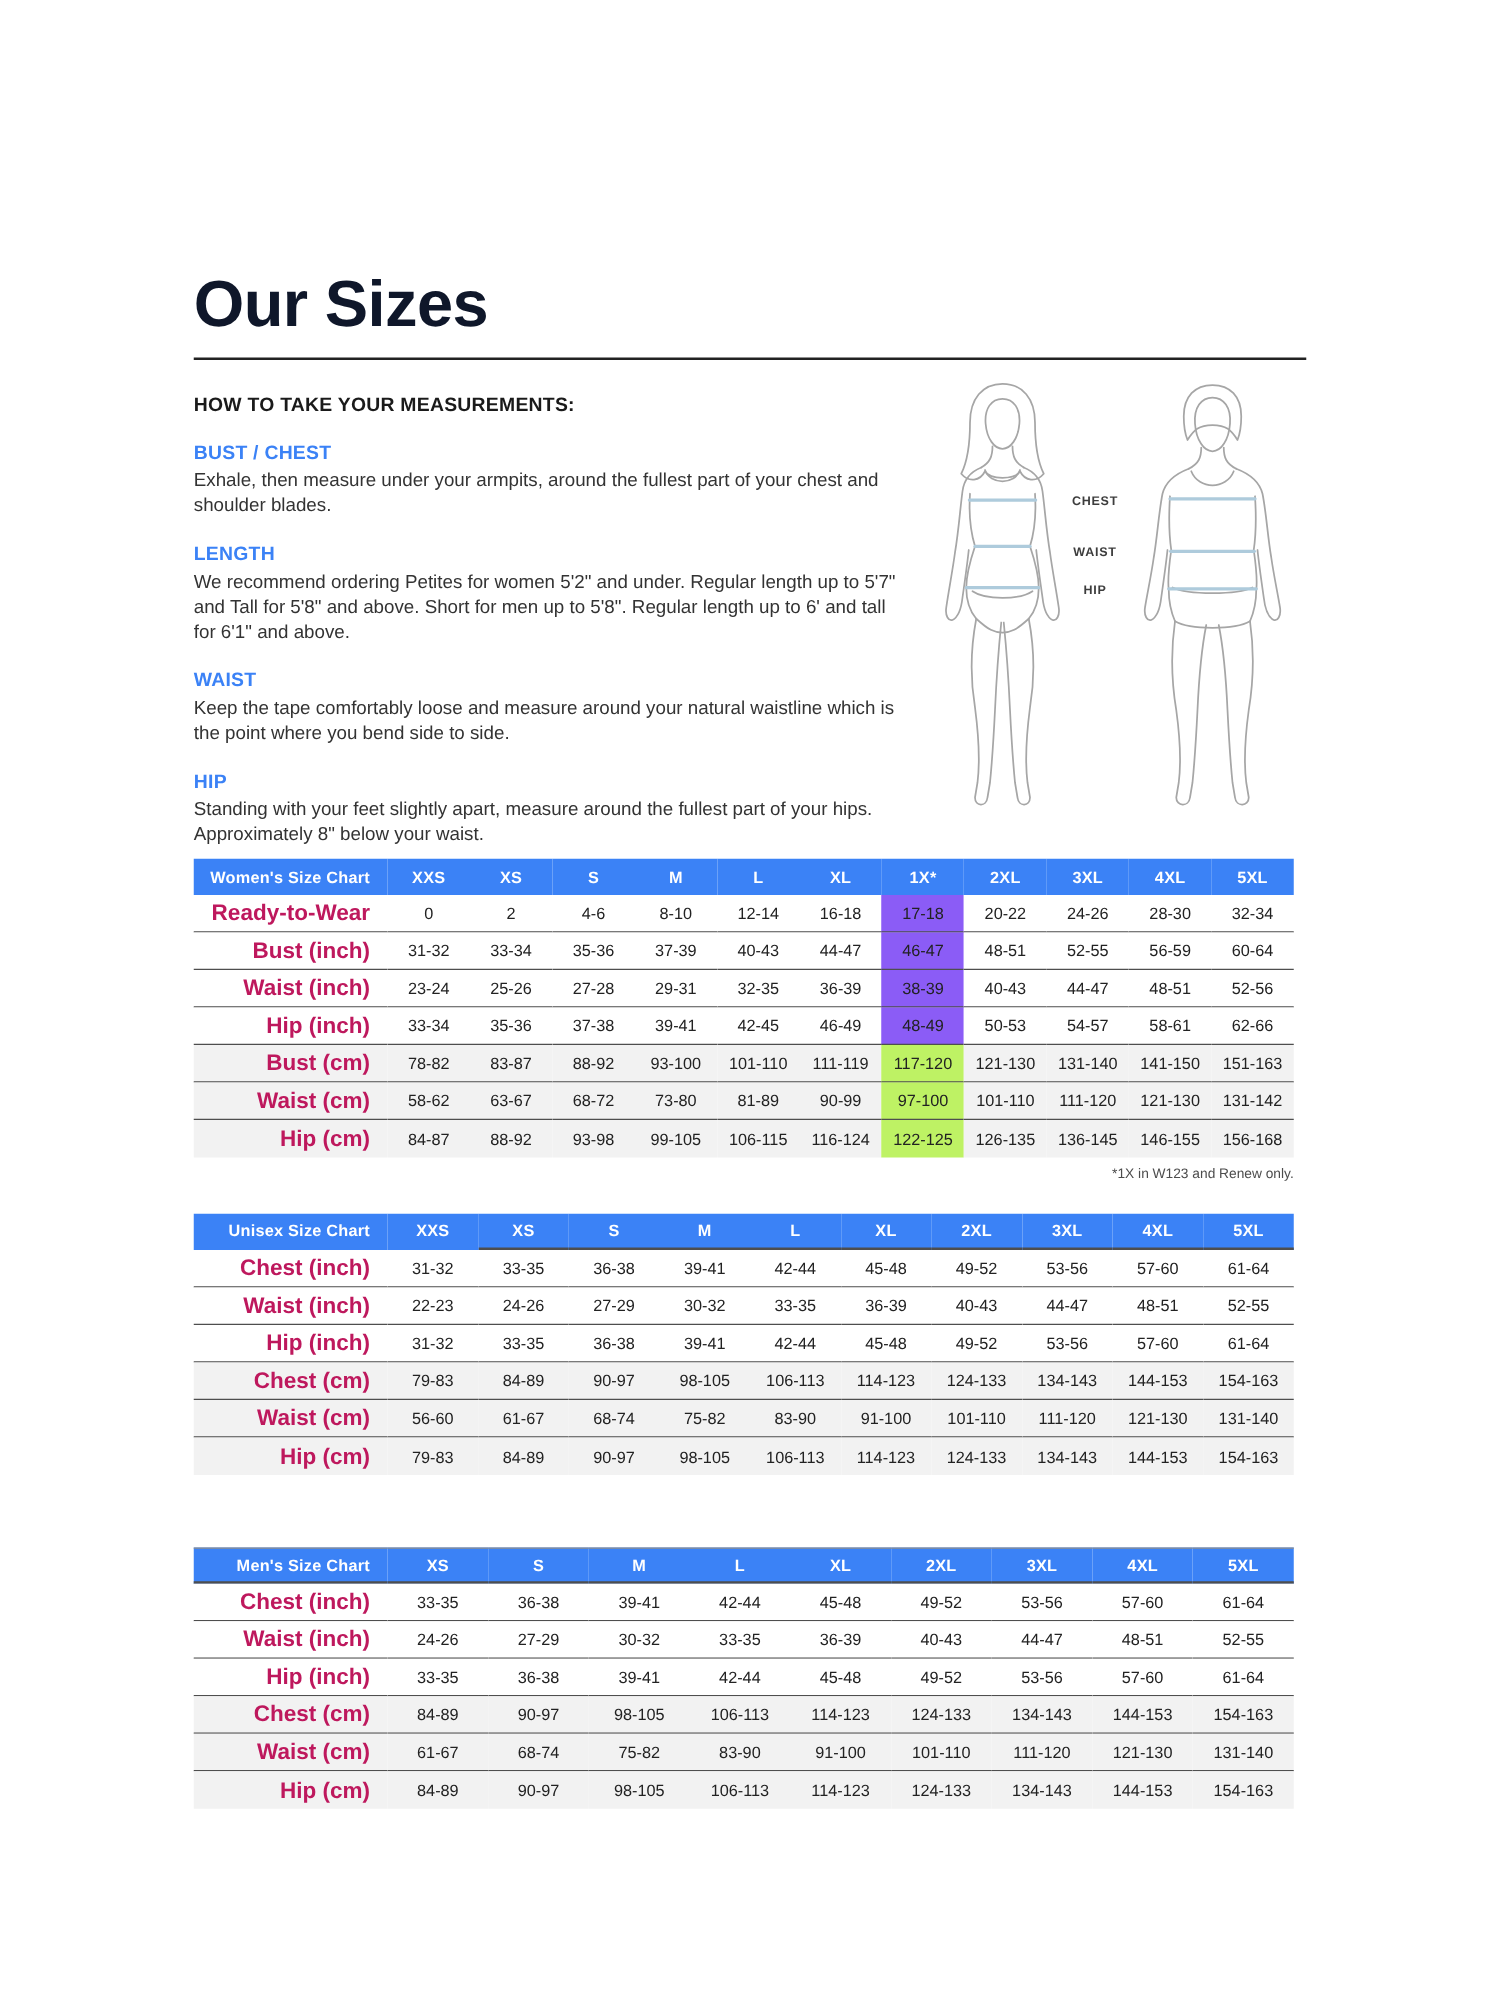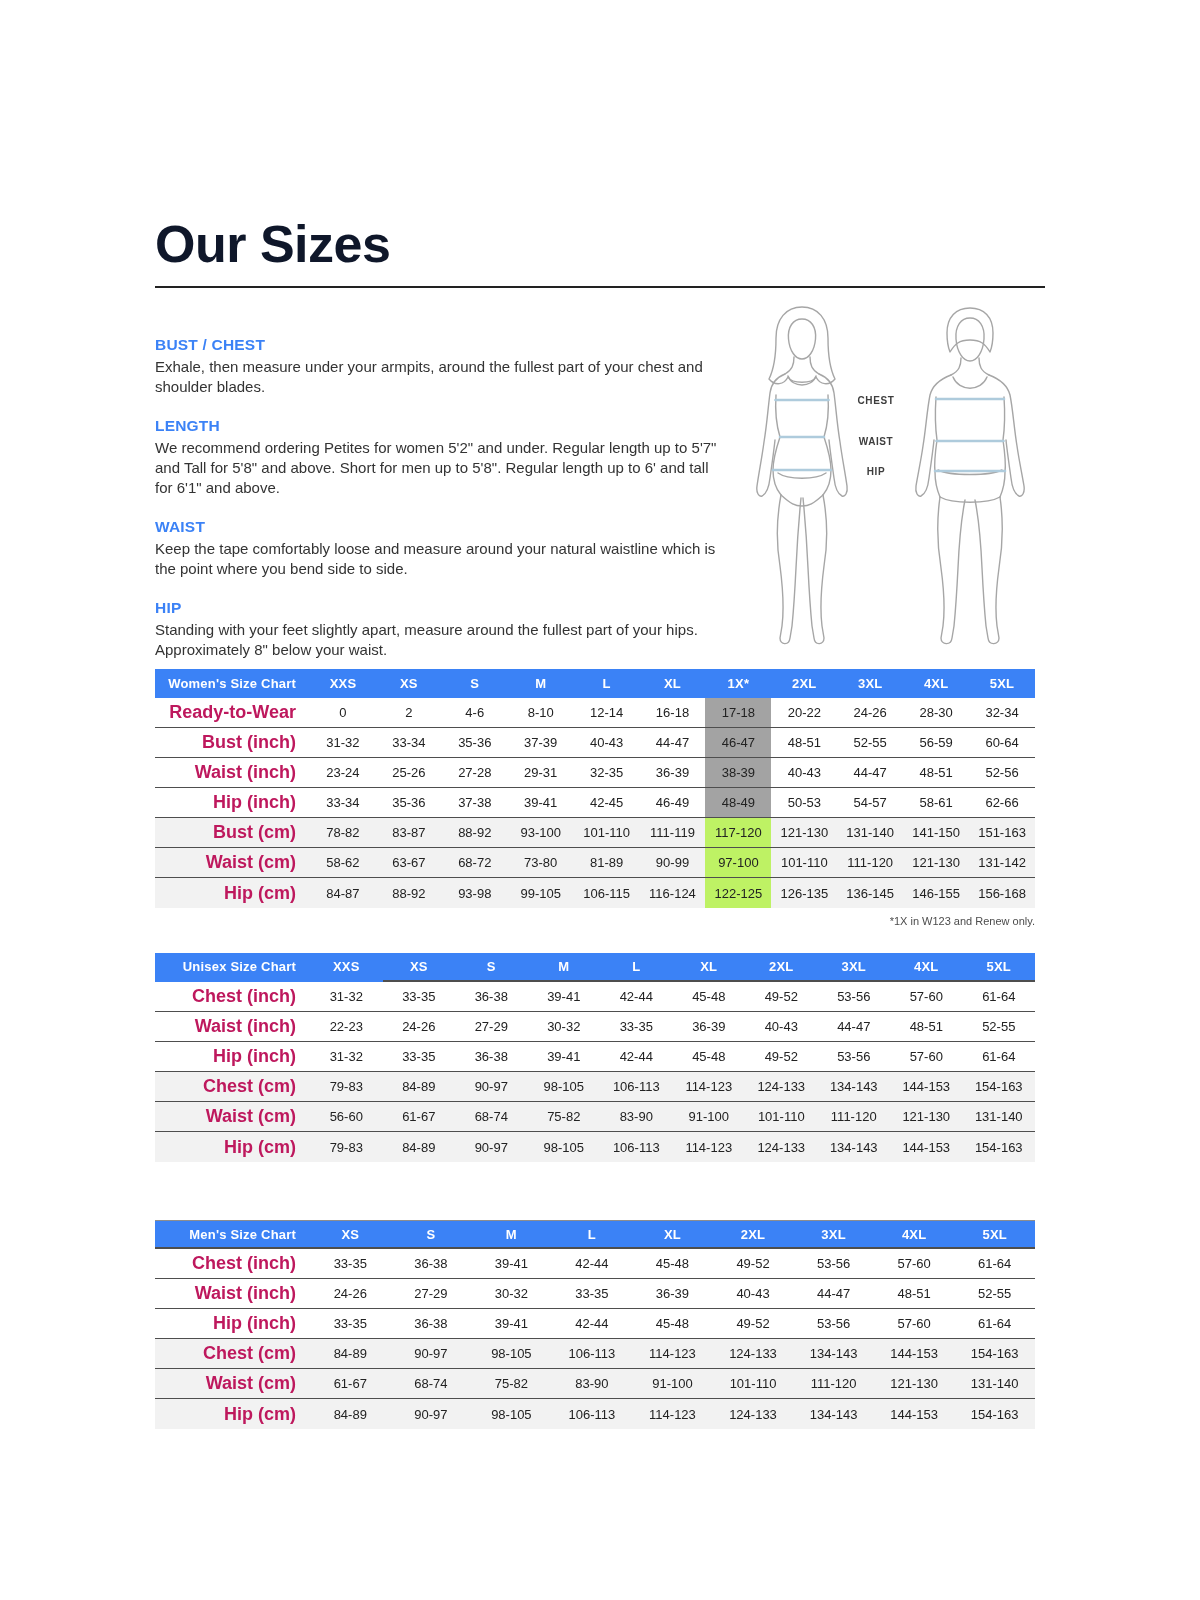--- a/index.html
+++ b/index.html
@@ -25,21 +25,21 @@
   .size-table { width:880px; table-layout:fixed; border-collapse:separate; border-spacing:0; }
   .size-table th { background:#3b82f6; color:#ffffff; font-size:13px; font-weight:bold;
      height:29px; text-align:center; letter-spacing:0.2px; }
   .size-table th.label-head { text-align:right; padding-right:14px; font-size:13px; }
   .size-table td { text-align:center; font-size:13px; color:#222222; height:30px;
      border-bottom:1.5px solid #4e4e4e; background:#ffffff; }
   .size-table tr:last-child td { border-bottom:none; }
   .size-table td.row-label { font-weight:bold; text-align:right; padding-right:14px;
      font-size:18px; color:#be185d;margin-top:28px; }
   .size-table tr.shaded td { background:#f2f2f2; }
-  .size-table td.hl { background:#a3a3a3; }
+  .size-table td.hl { background:#8b5cf6; }
   .size-table tr.shaded td.hl { background:#bef264; }
 
   .table-women thead th { border-bottom:none; }
   .table-unisex thead th { border-bottom:2px solid #4e4e4e; }
   .table-unisex thead th:nth-child(-n+2) { border-bottom-color:transparent; }
   .table-men thead th { border-bottom:2px solid #4e4e4e; border-top:1px solid #8d8d8d; }
 
   .tbl-women-wrap { margin-top:10px; }
   .footnote { width:880px; text-align:right; font-size:11px; color:#4c4c4c; margin-top:7px; }
   .tbl-unisex-wrap { margin-top:26px; }
@@ -48,20 +48,21 @@
 </head>
 <body>
 
 <div class="page">
 
   <h1 class="title">Our Sizes</h1>
   <div class="title-rule"></div>
 
   <div class="intro-row">
     <div class="intro-text">
+      <div class="howto-heading">HOW TO TAKE YOUR MEASUREMENTS:</div>
 
       <div class="m-section">
         <h3>BUST / CHEST</h3>
         <p>Exhale, then measure under your armpits, around the fullest part of your chest and shoulder blades.</p>
       </div>
       <div class="m-section">
         <h3>LENGTH</h3>
         <p>We recommend ordering Petites for women 5'2" and under. Regular length up to 5'7" and Tall for 5'8" and above. Short for men up to 5'8". Regular length up to 6' and tall for 6'1" and above.</p>
       </div>
       <div class="m-section">

